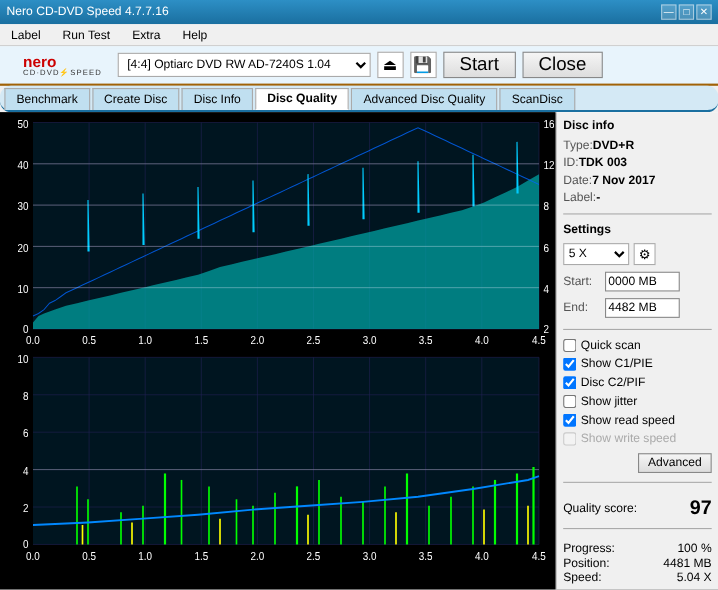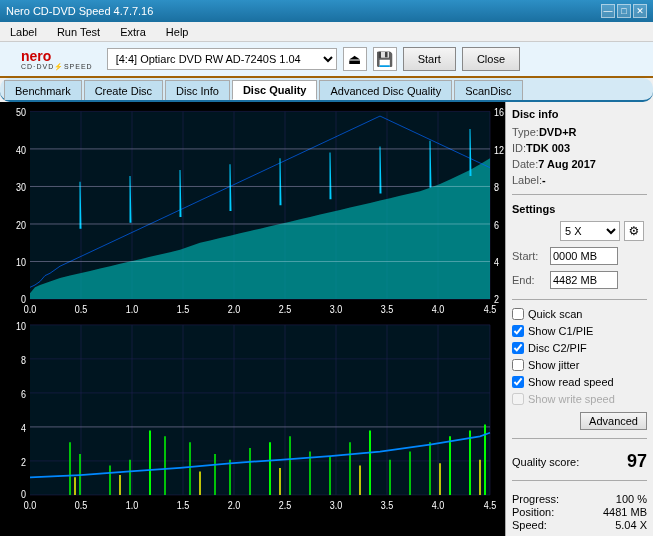--- a/index.html
+++ b/index.html
@@ -76,21 +76,21 @@
       display: flex; align-items: center; justify-content: center;
       cursor: pointer;
       font-size: 14px;
     }
     .toolbar-btn {
       height: 24px;
       border: 1px solid #888;
       background: linear-gradient(to bottom, #f5f5f5, #ddd);
       padding: 0 14px;
       cursor: pointer;
-      font-size: 11px;
+      font-size: 17px;
     }
 
     
     #tabs {
       background: #d4e9f5;
       height: 24px;
       display: flex;
       align-items: flex-end;
       padding: 0 4px;
       border-bottom: 2px solid #1a6fa0;
@@ -156,21 +156,20 @@
     .section-divider {
       border-top: 1px solid #aaa;
       margin: 4px 0;
     }
 
     .settings-row {
       display: flex;
       align-items: flex-end;
       gap: 4px;
       margin-bottom: 2px;
-      margin-left: 48px;
     }
     .settings-select {
       width: 60px;
       height: 20px;
       font-size: 11px;
       border: 1px solid #aaa;
       background: white;
     }
 
     .mb-input {
@@ -434,21 +433,21 @@
     <div class="info-row">
       <span class="info-label">Type:</span>
       <span class="info-value">DVD+R</span>
     </div>
     <div class="info-row">
       <span class="info-label">ID:</span>
       <span class="info-value">TDK 003</span>
     </div>
     <div class="info-row">
       <span class="info-label">Date:</span>
-      <span class="info-value">7 Aug 2017</span>
+      <span class="info-value">7 Nov 2017</span>
     </div>
     <div class="info-row">
       <span class="info-label">Label:</span>
       <span class="info-value">-</span>
     </div>
 
     <div class="section-divider"></div>
 
     <div class="panel-section-title">Settings</div>
 

